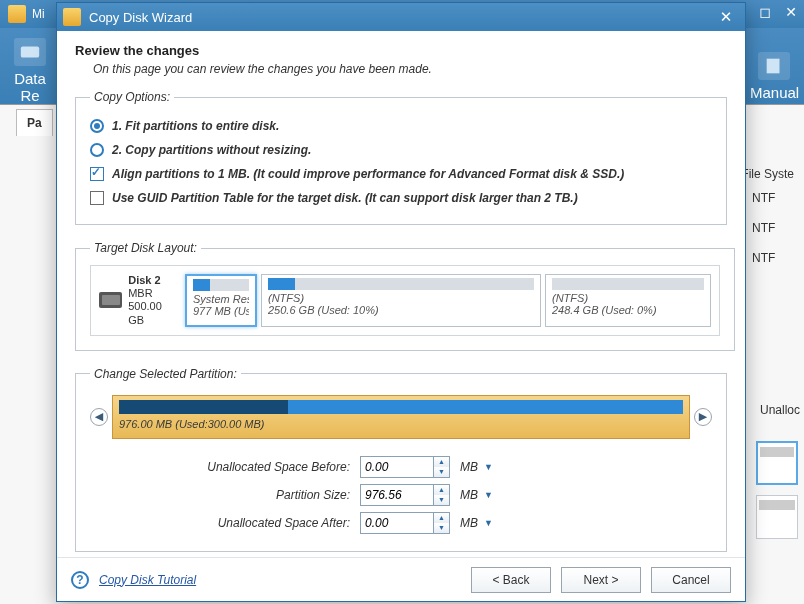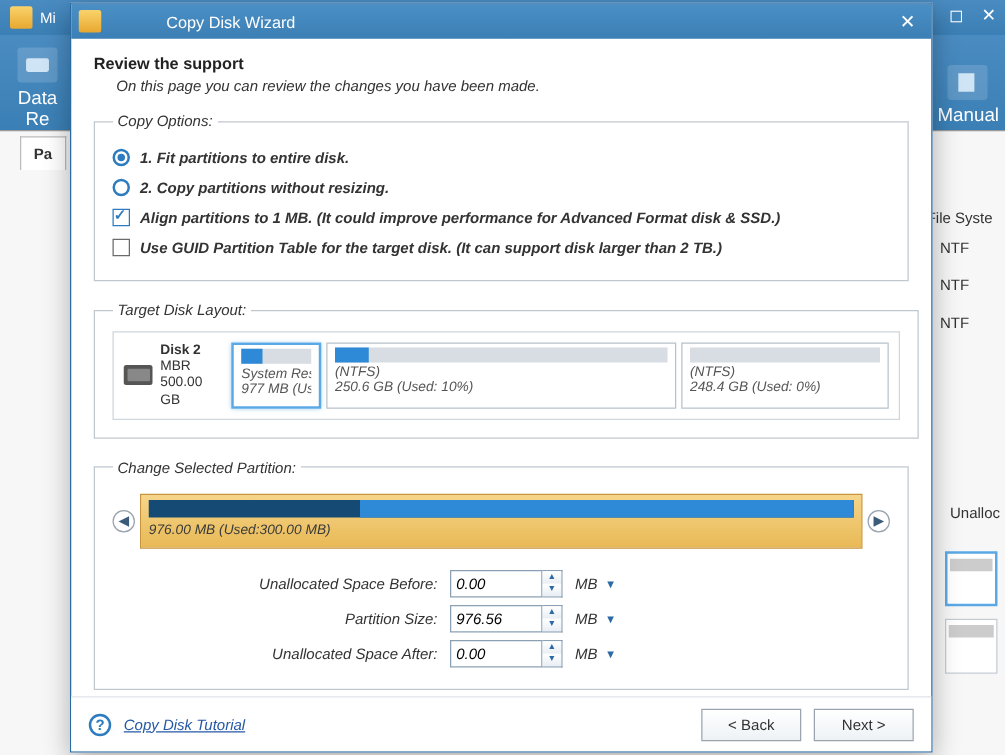--- a/index.html
+++ b/index.html
@@ -17,21 +17,21 @@
 .parent-ribbon-item.right { right: 6px; top: 24px; }
 .parent-ribbon-item .ricon { width: 32px; height: 28px; margin: 0 auto 4px; background: rgba(255,255,255,0.15); border-radius: 3px; display:flex; align-items:center; justify-content:center;}
 .parent-ribbon-item .ricon svg{width:22px;height:22px;fill:#cfe4f5;}
 .parent-body { position: absolute; top: 104px; left: 0; width: 804px; height: 500px; background: #f7f7f7; border-top: 1px solid #999; font-size: 12px; color: #333; }
 .parent-body .tab { position: absolute; top: 4px; left: 16px; background: #fff; border: 1px solid #bbb; border-bottom: none; padding: 6px 10px; font-weight: bold; }
 .parent-body .col { position: absolute; right: 6px; top: 78px; width: 46px; }
 .parent-body .col div { height: 30px; line-height: 30px; }
 
 
 .wizard { position: absolute; top: 2px; left: 56px; width: 690px; height: 600px; background: #fff; border: 1px solid #2a6aa3; box-shadow: 0 6px 20px rgba(0,0,0,0.3); }
-.wizard-title { height: 28px; background: linear-gradient(#4b8fc5,#3a7fb5); color: #fff; font-size: 13px; display: flex; align-items: center; padding: 0 6px; gap: 44px; }
+.wizard-title { height: 28px; background: linear-gradient(#4b8fc5,#3a7fb5); color: #fff; font-size: 13px; display: flex; align-items: center; padding: 0 6px; }
 .wizard-title .wico { width: 18px; height: 18px; background: linear-gradient(#f9d36b,#e8a830); border-radius: 2px; margin-right: 8px; }
 .wizard-title .spacer { flex: 1; }
 .wizard-title .close { width: 26px; text-align: center; cursor: pointer; font-size: 15px; }
 .wizard-body { position: absolute; top: 28px; left: 0; right: 0; bottom: 44px; padding: 12px 18px 0 18px; overflow: hidden; }
 .heading { font-weight: bold; font-size: 13px; color: #222; margin-bottom: 4px; }
 .subheading { font-style: italic; font-size: 12px; color: #333; margin-left: 18px; margin-bottom: 14px; }
 
 fieldset { border: 1px solid #c0c8cf; border-radius: 0; margin-bottom: 16px; padding: 10px 14px 14px; font-size: 12px; color: #333; }
 legend { font-style: italic; color: #333; padding: 0 4px; font-size: 12px; }
 
@@ -131,21 +131,21 @@
 
 <div class="wizard">
   <div class="wizard-title">
     <div class="wico"></div>
     <span>Copy Disk Wizard</span>
     <div class="spacer"></div>
     <div class="close">✕</div>
   </div>
 
   <div class="wizard-body">
-    <div class="heading">Review the support</div>
+    <div class="heading">Review the changes</div>
     <div class="subheading">On this page you can review the changes you have been made.</div>
 
     <fieldset>
       <legend>Copy Options:</legend>
       <div class="opt-row">
         <div class="ctrl radio checked"></div>
         <span>1. Fit partitions to entire disk.</span>
       </div>
       <div class="opt-row">
         <div class="ctrl radio"></div>
@@ -250,14 +250,15 @@
         </div>
     </fieldset>
   </div>
 
   <div class="wizard-footer">
     <div class="help-icon">?</div>
     <span class="link">Copy Disk Tutorial</span>
     <div class="spacer"></div>
     <button class="btn">&lt; Back</button>
     <button class="btn">Next &gt;</button>
+    <button class="btn">Cancel</button>
   </div>
 </div>
 
 </body></html>

